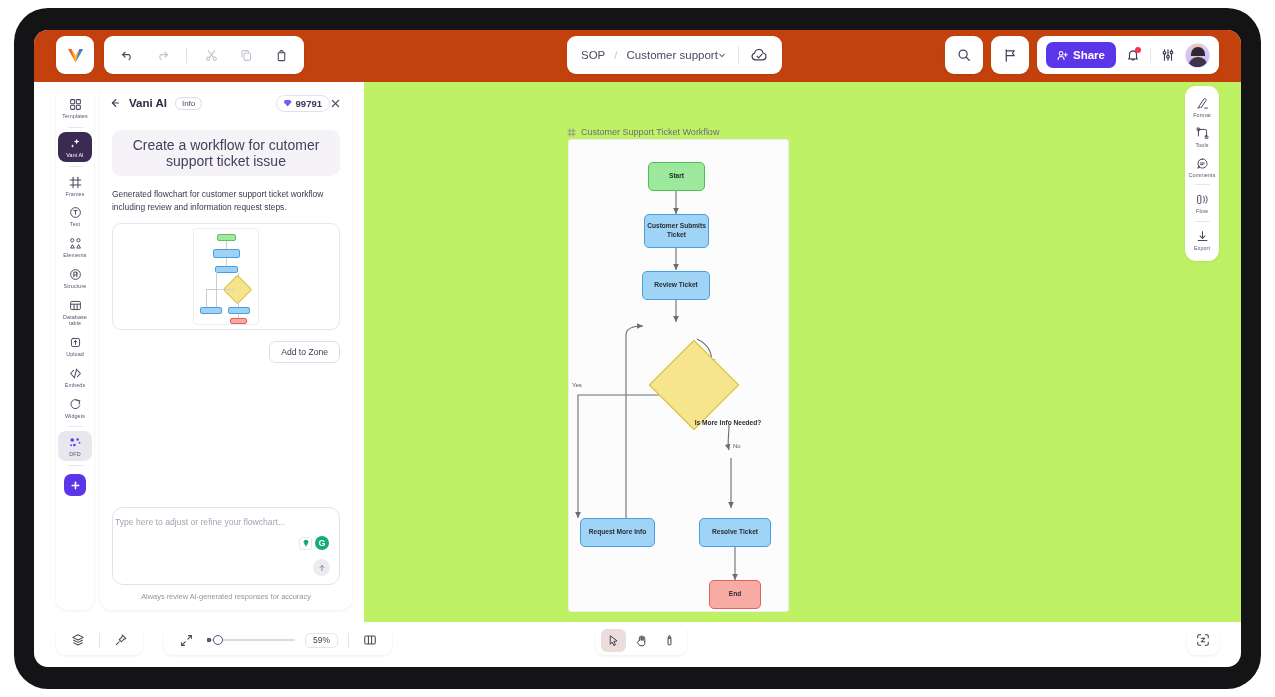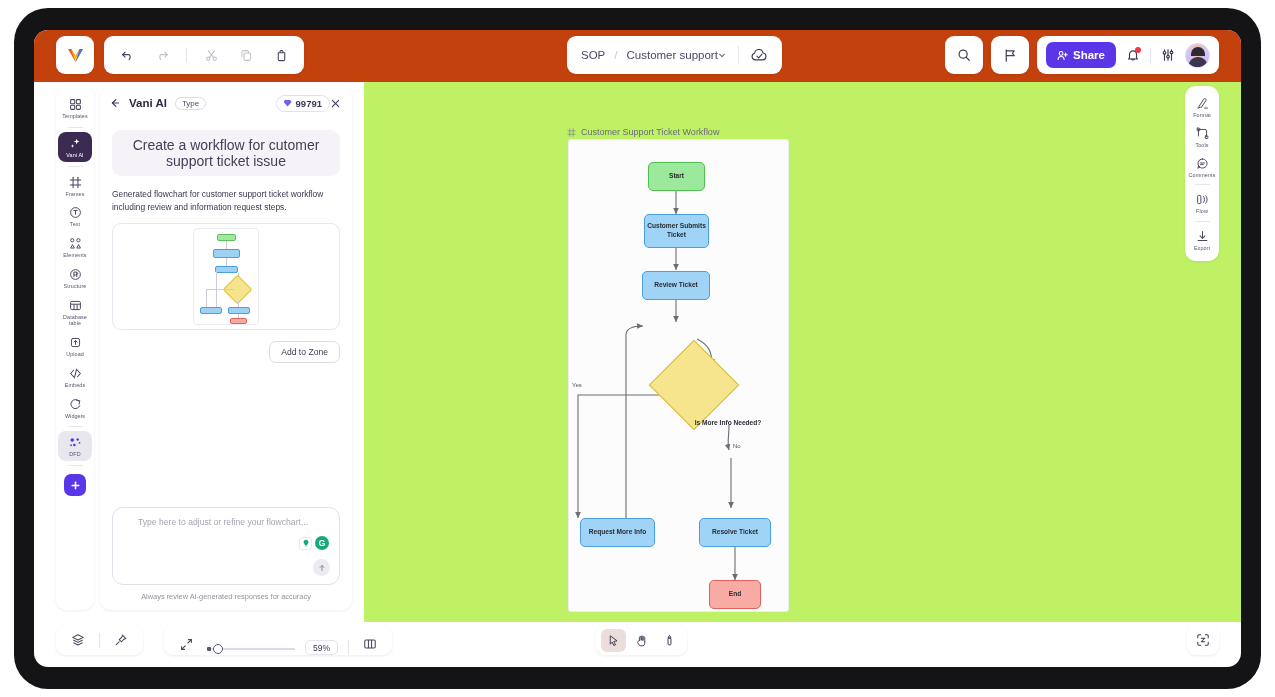--- a/index.html
+++ b/index.html
@@ -188,21 +188,21 @@
   .add-zone-row { display: flex; justify-content: flex-end; margin-top: 11px; }
   .add-zone {
     border: 1px solid #dedbe7; background: #fff; border-radius: 7px;
     padding: 5px 11px; font-size: 8.6px; color: #3e3955;
     font-family: "Liberation Sans", sans-serif; cursor: pointer;
   }
 
   .ai-foot { position: absolute; left: 12px; right: 12px; bottom: 9px; }
   .chat-box {
     border: 1px solid #e3e0ea; border-radius: 11px;
-    height: 78px; position: relative; padding: 9px 25px;
+    height: 78px; position: relative; padding: 9px 2px;
   }
   .chat-ph { font-size: 8.6px; color: #a6a2b4; }
   .gr-icons {
     position: absolute; right: 10px; top: 28px;
     display: flex; align-items: center; gap: 3px;
   }
   .gr-bulb {
     width: 13px; height: 13px; border-radius: 3px; background: #fff;
     border: 1px solid #e9e7ef; display: flex; align-items: center; justify-content: center;
     color: #12a87d; font-size: 8px;
@@ -261,21 +261,21 @@
   
   .bottom-left {
     position: absolute; left: 22px; bottom: 12px;
     height: 30px; background: #fff; border-radius: 9px;
     display: flex; align-items: center; padding: 0 11px; gap: 10px;
     box-shadow: 0 1px 3px rgba(20,20,40,.08);
   }
   .zoom-bar {
     position: absolute; left: 130px; bottom: 12px;
     height: 30px; background: #fff; border-radius: 9px;
-    display: flex; align-items: flex-end; padding: 0 11px; gap: 10px;
+    display: flex; align-items: center; padding: 0 11px; gap: 10px;
     box-shadow: 0 1px 3px rgba(20,20,40,.08);
   }
   .slider { position: relative; width: 88px; height: 12px; display: flex; align-items: center; cursor: pointer; }
   .slider-track { position: absolute; left: 0; right: 0; height: 1.5px; background: #ded9e8; border-radius: 1px; }
   .slider-knob {
     position: absolute; left: 6px; width: 10px; height: 10px;
     border-radius: 50%; background: #fff; border: 1.6px solid #5a5470;
   }
   .slider-cap { position: absolute; left: 0; width: 4px; height: 4px; background: #5a5470; border-radius: 1px; }
   .zoom-val {
@@ -550,21 +550,21 @@
   <div class="ai-panel">
 
     <div class="ai-head">
       <span class="ai-back">
         <svg width="12" height="12" viewBox="0 0 14 14" fill="none" stroke="currentColor" stroke-width="1.4" stroke-linecap="round" stroke-linejoin="round">
           <path d="M8 3 L4 7 L8 11"></path>
               <path d="M4 7 H11"></path>
         </svg>
       </span>
       <span class="ai-title">Vani AI</span>
-      <span class="beta-chip">Type</span>
+      <span class="beta-chip">Info</span>
       <span class="ai-head-right">
         <span class="credit-chip">
           <span class="gem"></span>
           <span>99791</span>
         </span>
         <span class="ai-close">
           <svg width="11" height="11" viewBox="0 0 12 12" fill="none" stroke="currentColor" stroke-width="1.3" stroke-linecap="round">
             <path d="M2.6 2.6 L9.4 9.4"></path>
                 <path d="M9.4 2.6 L2.6 9.4"></path>
           </svg>

